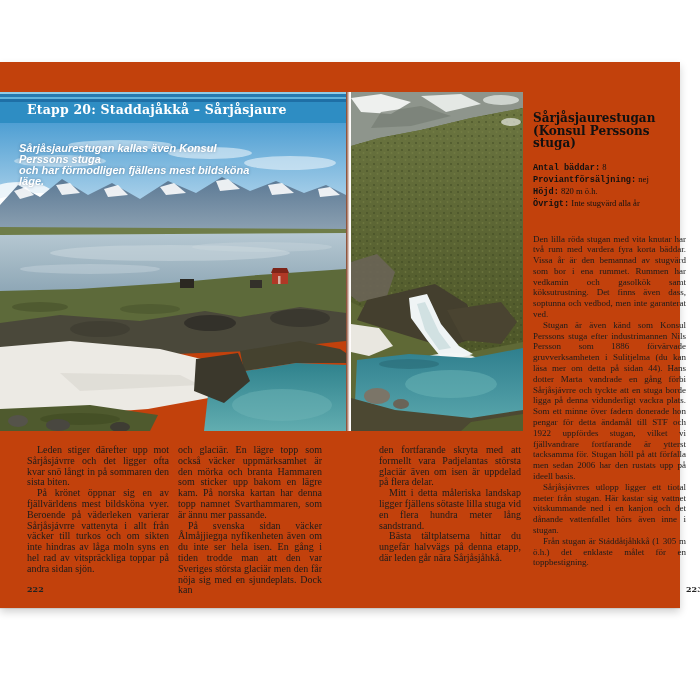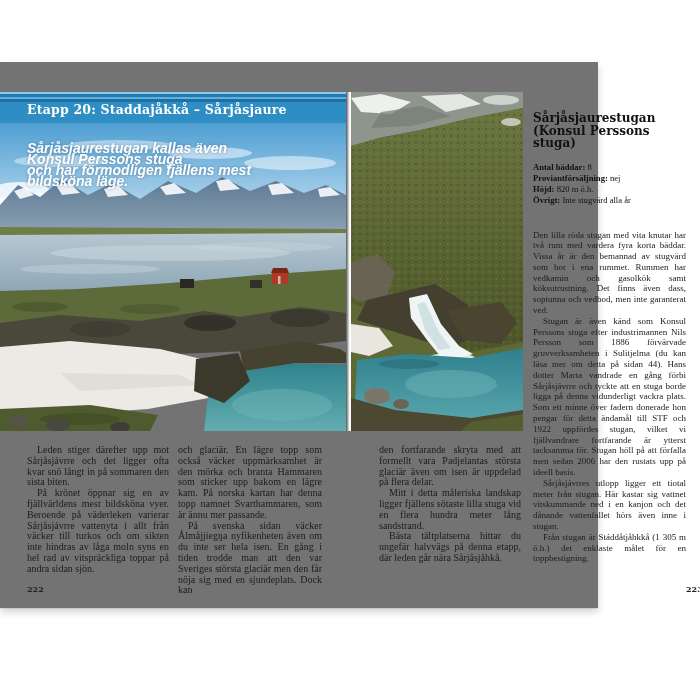--- a/index.html
+++ b/index.html
@@ -1,51 +1,51 @@
 <!DOCTYPE html>
 <html><head>
 <meta charset="utf-8">
 <style>
   html,body{margin:0;padding:0;background:#ffffff;}
   .canvas{position:relative;width:700px;height:700px;background:#ffffff;overflow:hidden;
           font-family:"Liberation Serif",serif;}
-  .spread{position:absolute;left:0;top:62px;width:598px;height:546px;background:#737373;
+  .spread{position:absolute;left:0;top:62px;width:680px;height:546px;background:#c2410c;
           box-shadow:0 4px 8px rgba(0,0,0,.18),0 1px 0 rgba(0,0,0,.07);}
   
   .banner{position:absolute;left:0;top:30px;width:346px;height:31px;
           background:linear-gradient(180deg,
             #8fcbe7 0px,#8fcbe7 2px,
             #2579b0 2px,#2579b0 5px,
             #5fb2dc 5px,#5fb2dc 7px,
             #1e6fa6 7px,#1e6fa6 10px,
             #2e8dc3 10px,#2e8dc3 31px);}
   .banner-title{position:absolute;left:27px;top:10px;color:#ffffff;
           font-family:"DejaVu Serif",serif;font-weight:bold;font-size:12.5px;letter-spacing:.2px;}
   
   .photo-left{position:absolute;left:0;top:61px;width:346px;height:308px;overflow:hidden;}
   .photo-right{position:absolute;left:351px;top:30px;width:172px;height:339px;overflow:hidden;}
   .gutter{position:absolute;left:346px;top:30px;width:5px;height:339px;
           background:linear-gradient(90deg,rgba(40,50,55,.45),rgba(255,255,255,.95) 70%,#ffffff);}
-  .caption{position:absolute;left:27px;top:81px;width:240px;color:#ffffff;
+  .caption{position:absolute;left:19px;top:81px;width:240px;color:#ffffff;
           font-family:"Liberation Sans",sans-serif;font-style:italic;font-weight:600;
-          font-size:14px;line-height:11px;text-shadow:0 0 3px rgba(30,60,90,.45);}
+          font-size:11px;line-height:11px;text-shadow:0 0 3px rgba(30,60,90,.45);}
   
   .col{position:absolute;top:383px;font-size:10px;line-height:10.8px;text-align:justify;
        color:#1c1c1c;}
   .col p{margin:0;}
   .col p.indent{text-indent:10px;}
   .col1{left:27px;width:142px;}
   .col2{left:178px;width:144px;}
   .col3{left:379px;width:142px;}
   
   .sidebar{position:absolute;left:533px;top:50px;width:153px;color:#111;}
   .infobox-title{font-family:"DejaVu Serif",serif;font-weight:bold;font-size:12px;
        line-height:12.5px;margin:0 0 12px 0;}
   .field{font-size:8.6px;line-height:11px;}
-  .flabel{font-family:Liberation Serif, serif;font-weight:bold;}
+  .flabel{font-family:Liberation Mono, monospace;font-weight:bold;}
   .fvalue{font-family:"Liberation Serif",serif;}
   .sidebar-body{margin-top:24px;font-size:9px;line-height:10.8px;text-align:justify;color:#1c1c1c;}
   .sidebar-body p{margin:0;}
   .sidebar-body p.indent{text-indent:10px;}
   
   .pn{position:absolute;top:522px;font-family:"DejaVu Serif",serif;font-weight:bold;
       font-size:8px;color:#222;}
   .pn-left{left:27px;}
   .pn-right{left:686px;}
 </style>

